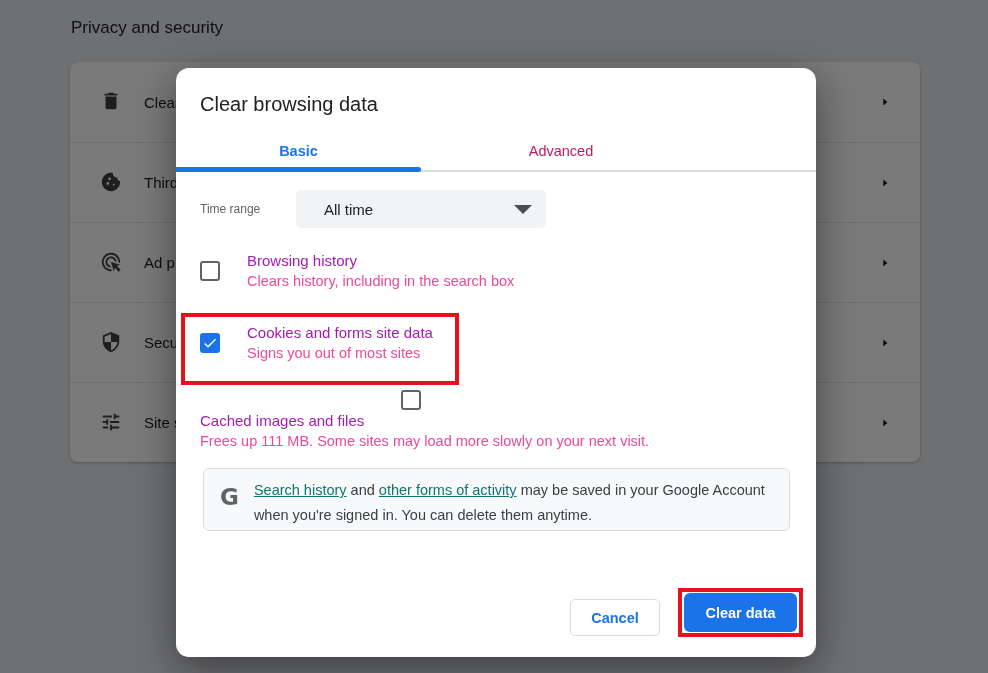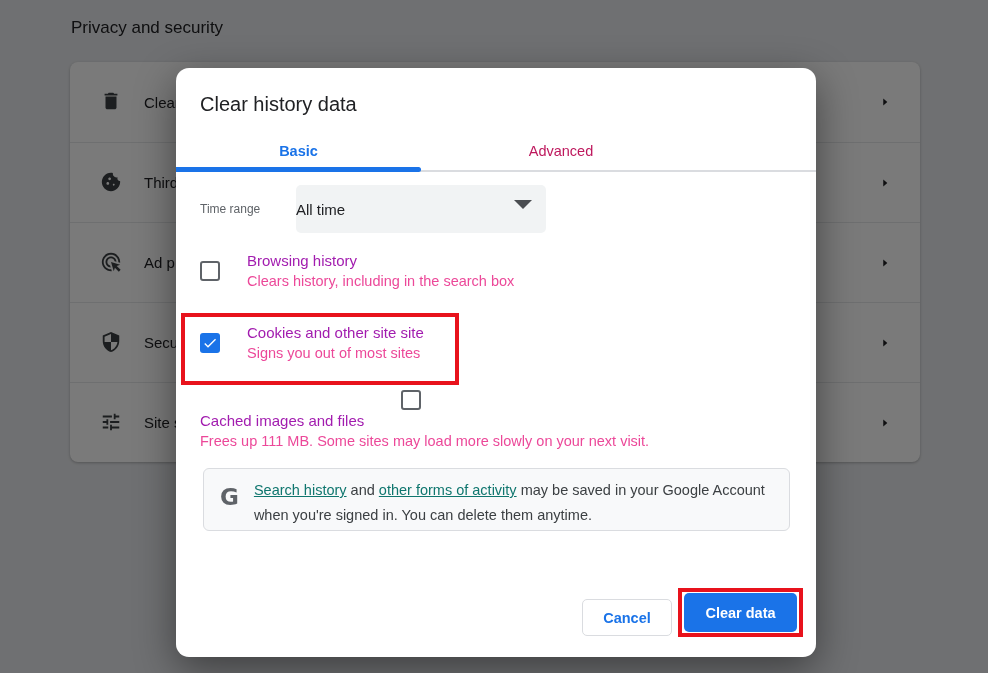--- a/index.html
+++ b/index.html
@@ -55,22 +55,22 @@
   .tab { position:absolute; top:0; height:38px; line-height:38px; text-align:center;
          font-size:14.5px; font-weight:600; cursor:pointer; }
   .tab-basic    { left:0;     width:245px; color:#1a73e8; }
   .tab-advanced { left:245px; width:280px; color:#be185d; font-weight:500; }
   .ink-bar { position:absolute; left:0; bottom:-2px; width:245px; height:5px;
              background:#1a73e8; border-radius:0 3px 3px 0; }
 
   .row-time { position:absolute; left:24px; top:122px; display:flex; align-items:center; height:38px; }
   .time-label { font-size:12px; color:#5f6368; width:96px; }
   .dropdown {
-    width:250px; height:48px; background:#f1f3f4; border-radius:5px;
-    display:flex; align-items:center; padding:0 0; position:relative;
+    width:250px; height:38px; background:#f1f3f4; border-radius:5px;
+    display:flex; align-items:center; padding:0 28px; position:relative;
     font-size:15px; color:#202124; cursor:pointer;
   }
   .caret { position:absolute; right:14px; top:15px; width:0; height:0;
            border-left:9px solid transparent; border-right:9px solid transparent;
            border-top:9px solid #4a4d51; }
 
   .opt { position:absolute; left:24px; display:flex; align-items:center; cursor:pointer; }
   .opt-1 { top:182px; } .opt-2 { top:254px; } .opt-3 { top:322px;flex-direction:column; }
   .checkbox {
     width:20px; height:20px; flex:none; margin-right:27px;
@@ -89,26 +89,26 @@
   .g-glyph { font-family:"DejaVu Sans", sans-serif; font-size:23px; font-weight:700;
              color:#5f6368; line-height:28px; margin-right:15px; margin-top:5px; }
   .notice-text { font-size:14.5px; color:#3c4043; line-height:25px; width:540px; }
   .notice-text a { color:#0f766e; text-decoration:underline; cursor:pointer; }
 
   .btn {
     position:absolute; display:flex; align-items:center; justify-content:center;
     border-radius:5px; font-size:14.5px; cursor:pointer;
   }
   .btn-cancel {
-    left:406px; top:531px; width:90px; height:37px;
+    left:394px; top:531px; width:90px; height:37px;
     background:#ffffff; border:1px solid #dadce0; color:#1a73e8; font-weight:600;
   }
   .btn-clear {
     left:508px; top:525px; width:113px; height:39px;
-    background:#1a73e8; color:#ffffff; font-weight:700;
+    background:#1a73e8; color:#ffffff; font-weight:700;border-radius:6px;
   }
 
   .anno { position:absolute; border:4px solid #e8121c; pointer-events:none; z-index:15; }
   .anno-cookies { left:5px;   top:245px; width:278px; height:72px; }
   .anno-clear   { left:502px; top:520px; width:125px; height:49px; }
 </style>
 </head>
 <body>
 
 <div class="bg-heading">Privacy and security</div>
@@ -199,21 +199,21 @@
         </svg>
     </span>
   </div>
 
 </div>
 
 <div class="scrim"></div>
 
 <div class="dialog">
 
-  <div class="dlg-title">Clear history data</div>
+  <div class="dlg-title">Clear browsing data</div>
 
   <div class="tabs">
     <div class="tab tab-basic">Basic</div>
     <div class="tab tab-advanced">Advanced</div>
     <div class="ink-bar"></div>
   </div>
 
   <div class="row-time">
     <span class="time-label">Time range</span>
     <div class="dropdown">
@@ -230,21 +230,21 @@
     </span>
   </div>
 
   <div class="opt opt-2">
     <span class="checkbox checked">
       <svg viewBox="0 0 24 24">
           <path d="M9 16.2L4.8 12l-1.4 1.4L9 19 21 7l-1.4-1.4z"></path>
         </svg>
     </span>
     <span>
-      <div class="opt-title">Cookies and other site site</div>
+      <div class="opt-title">Cookies and forms site data</div>
       <div class="opt-sub">Signs you out of most sites</div>
     </span>
   </div>
 
   <div class="opt opt-3">
     <span class="checkbox"></span>
     <span>
       <div class="opt-title">Cached images and files</div>
       <div class="opt-sub">Frees up 111 MB. Some sites may load more slowly on your next visit.</div>
     </span>

